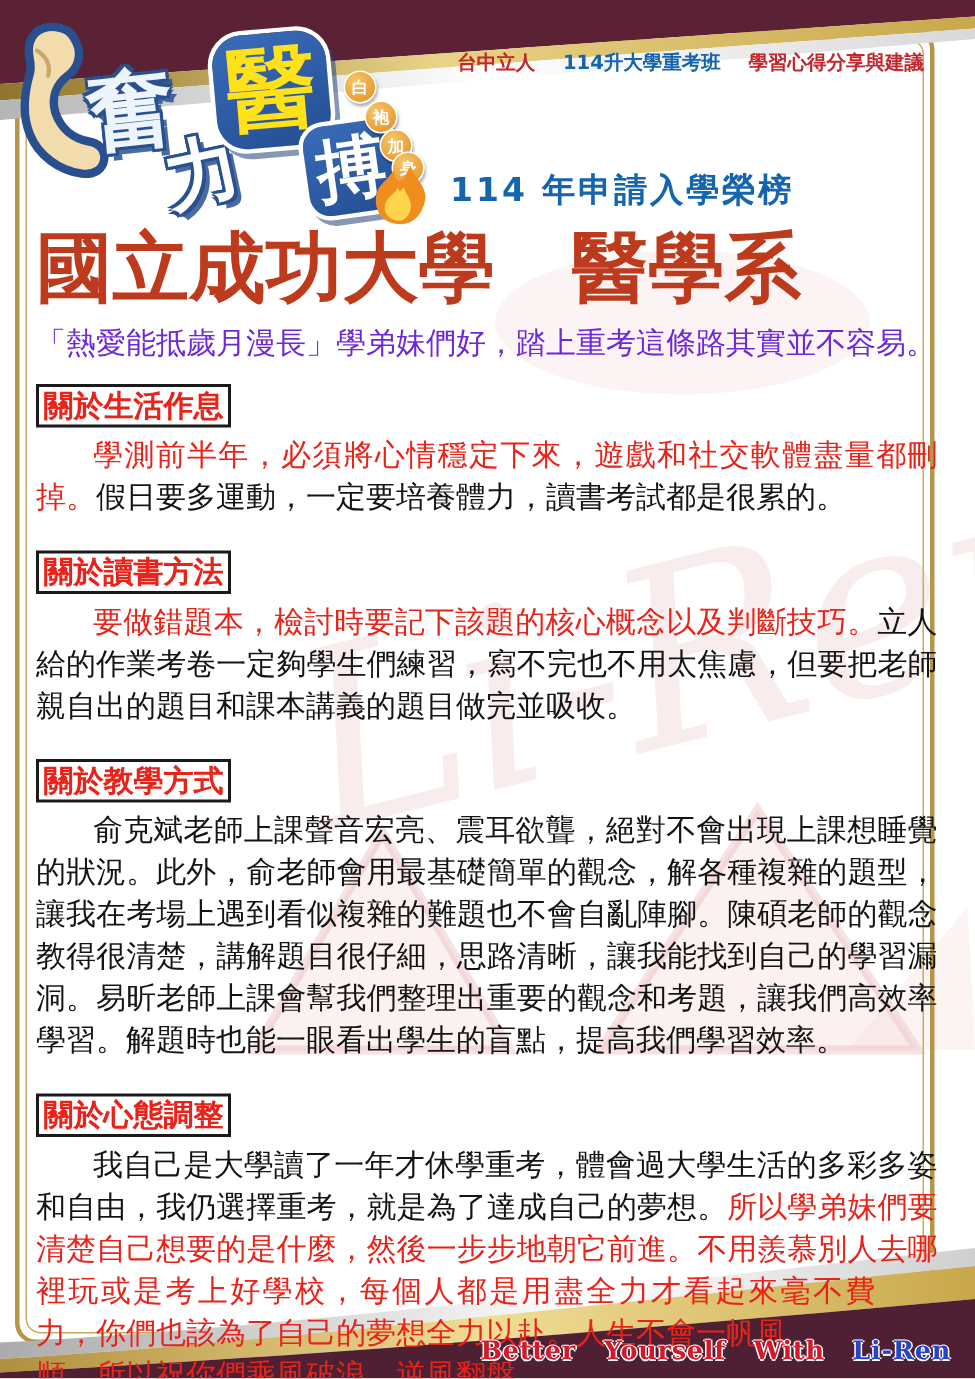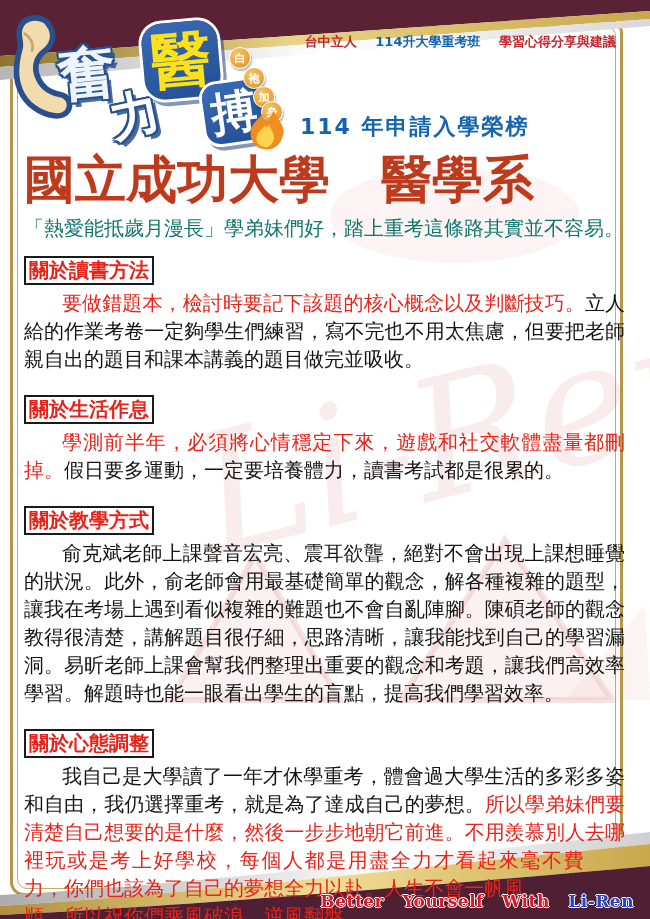--- a/index.html
+++ b/index.html
@@ -46,21 +46,21 @@
   .tagline .t-red{color:#c1272d;} .tagline .t-blue{color:#1465ae;}
   .tagline span{margin-left:14px;}
   .student-name{position:absolute;top:54px;right:26px;z-index:4;font-size:40px;font-weight:900;
                 color:#17356d;letter-spacing:-1px;white-space:nowrap;}
   .honor-line{position:absolute;top:112px;left:300px;width:340px;z-index:4;
               font-size:22px;font-weight:900;color:#1465ae;letter-spacing:2px;white-space:nowrap;}
   .result-title{position:absolute;top:151px;left:24px;width:601px;z-index:4;text-align:left;
                 font-size:51px;font-weight:900;color:#bd3a1d;line-height:1.15;white-space:nowrap;}
 
   
-  .intro{position:absolute;top:214px;left:24px;width:601px;z-index:4;font-size:20px;color:#0f766e;line-height:1.4;}
+  .intro{position:absolute;top:214px;left:24px;width:601px;z-index:4;font-size:20px;color:#6d28d9;line-height:1.4;}
   .sections{position:absolute;top:256px;left:24px;width:601px;z-index:4;}
   .section{margin-bottom:22px;}
   .section-title{display:inline-block;border:2px solid #1a1a1a;padding:0 3px;margin-bottom:4px;
                  font-size:20px;font-weight:bold;color:#e8231a;line-height:1.25;}
   .section-body{font-size:20px;line-height:1.4;color:#141414;text-align:justify;text-indent:1.9em;}
   .section-body .red{color:#e8231a;}
   .section-body .black{color:#141414;}
   .corner-spacer{float:right;width:160px;height:168px;
                  shape-outside:polygon(100% 55%,100% 100%,0% 100%);}
 
@@ -151,22 +151,22 @@
     <span class="t-red" style="margin-left:0">台中立人</span>
     <span class="t-blue">114升大學重考班</span>
     <span class="t-red">學習心得分享與建議</span>
   </div>
   <div class="honor-line">114 年申請入學榮榜</div>
   <div class="result-title">國立成功大學　醫學系</div>
 
   <div class="intro">「熱愛能抵歲月漫長」學弟妹們好，踏上重考這條路其實並不容易。</div>
 
   <div class="sections" id="sections">
+      <div class="section"><div class="section-title">關於生活作息</div><div class="section-body"><span class="red">學測前半年，必須將心情穩定下來，遊戲和社交軟體盡量都刪掉。</span><span class="black">假日要多運動，一定要培養體力，讀書考試都是很累的。</span></div></div>
       <div class="section"><div class="section-title">關於讀書方法</div><div class="section-body"><span class="red">要做錯題本，檢討時要記下該題的核心概念以及判斷技巧。</span><span class="black">立人給的作業考卷一定夠學生們練習，寫不完也不用太焦慮，但要把老師親自出的題目和課本講義的題目做完並吸收。</span></div></div>
-      <div class="section"><div class="section-title">關於生活作息</div><div class="section-body"><span class="red">學測前半年，必須將心情穩定下來，遊戲和社交軟體盡量都刪掉。</span><span class="black">假日要多運動，一定要培養體力，讀書考試都是很累的。</span></div></div>
       <div class="section"><div class="section-title">關於教學方式</div><div class="section-body"><span class="black">俞克斌老師上課聲音宏亮、震耳欲聾，絕對不會出現上課想睡覺的狀況。此外，俞老師會用最基礎簡單的觀念，解各種複雜的題型，讓我在考場上遇到看似複雜的難題也不會自亂陣腳。陳碩老師的觀念教得很清楚，講解題目很仔細，思路清晰，讓我能找到自己的學習漏洞。易昕老師上課會幫我們整理出重要的觀念和考題，讓我們高效率學習。解題時也能一眼看出學生的盲點，提高我們學習效率。</span></div></div>
       <div class="section"><div class="section-title">關於心態調整</div><div class="section-body"><div class="corner-spacer"></div><span class="black">我自己是大學讀了一年才休學重考，體會過大學生活的多彩多姿和自由，我仍選擇重考，就是為了達成自己的夢想。</span><span class="red">所以學弟妹們要清楚自己想要的是什麼，然後一步步地朝它前進。不用羨慕別人去哪裡玩或是考上好學校，每個人都是用盡全力才看起來毫不費力，你們也該為了自己的夢想全力以赴。人生不會一帆風順，所以祝你們乘風破浪、逆風翻盤。</span></div></div>
     </div>
 
   <div class="footer-slogan">
     <span>Better Yourself With</span>
     <span class="liren">Li-Ren</span>
   </div>
 
 </div>

